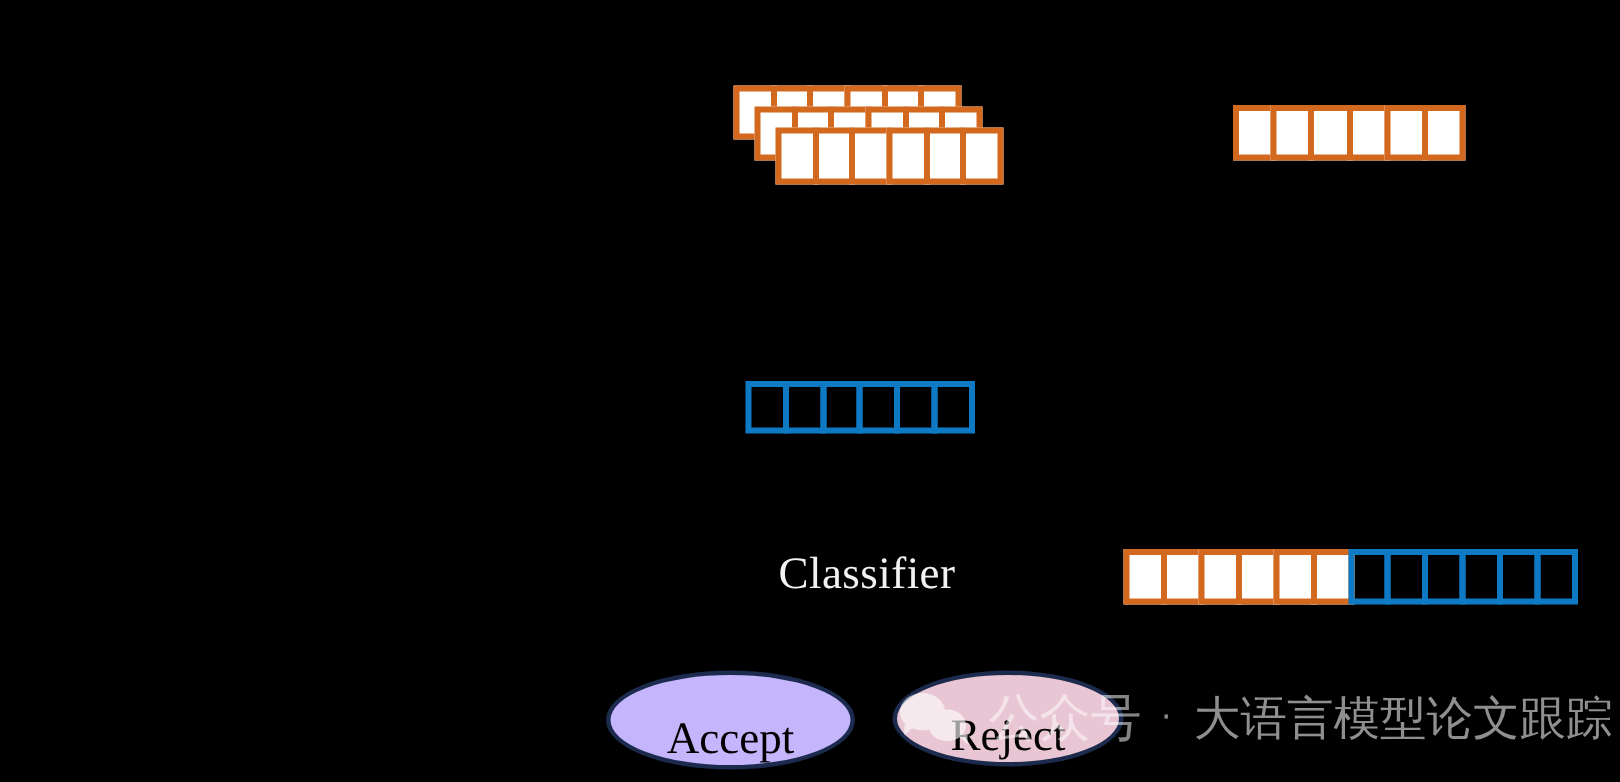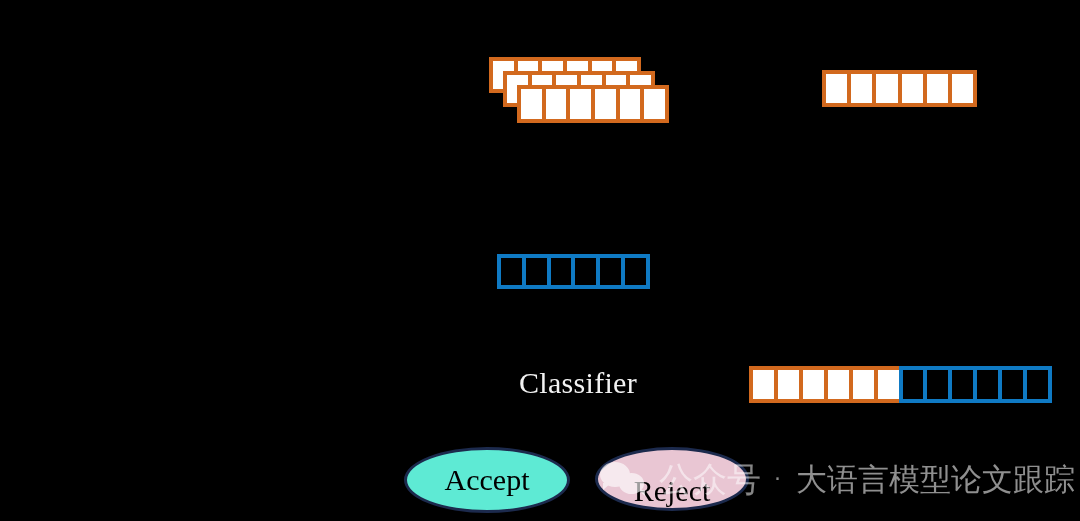--- a/index.html
+++ b/index.html
@@ -61,21 +61,22 @@
     display: flex;
     align-items: center;
     justify-content: center;
     font-size: 30px;
     color: #000000;
     font-family: "Liberation Serif", "DejaVu Serif", serif;
     box-sizing: border-box;
   }
   #accept-node {
     left: 404px; top: 447px; width: 166px; height: 66px;
-    background: #5eead4;
+    background: #c4b5fd;
+    align-items: flex-end;
   }
   #reject-node {
     left: 595px; top: 447px; width: 154px; height: 64px;
     background: #e9c6d3;
     align-items: flex-end;
   }
 
   
   #classifier-label {
     position: absolute;

